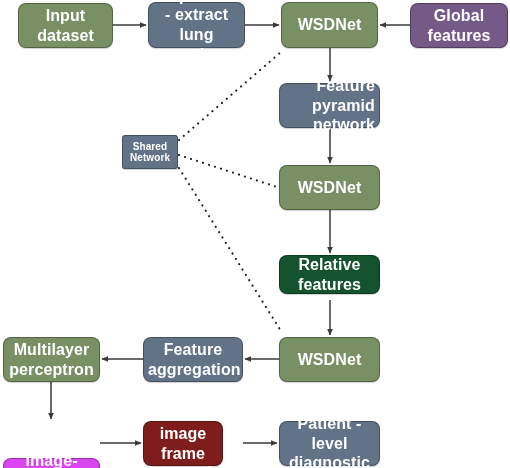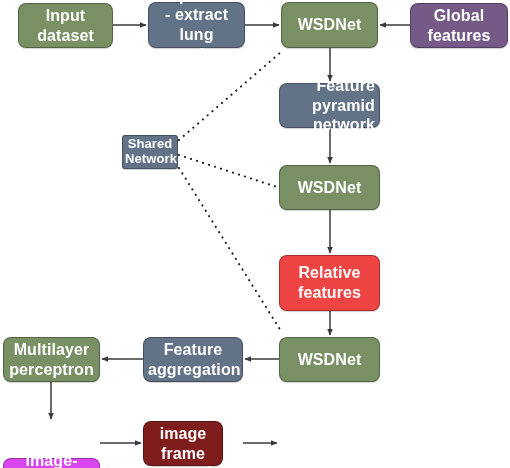--- a/index.html
+++ b/index.html
@@ -38,21 +38,21 @@
     padding: 2px 4px;
     border: 1px solid rgba(0,0,0,0.30);
     box-shadow: 0 1px 1px rgba(0,0,0,0.18);
     letter-spacing: 0.1px;
   }
   .node.green  { background: #789063; }
   .node.slate  { background: #627387; }
   .node.purple { background: #755A88; align-items: center; }
   .node.small  {
     border-radius: 3px;
-    font-size: 13px;
+    font-size: 10px;
     line-height: 1.15;
     padding: 1px 2px;
   }
   .node span { display: block; width: 100%; }
 </style>
 </head>
 <body>
 
 <div id="canvas">
   <svg class="edges" viewBox="0 0 510 468">
@@ -94,31 +94,34 @@
     </div>
   <div class="node slate" style="left: 279px; top: 83px; width: 101px; height: 45px; background: rgb(98, 115, 135); text-align: right;">
       <span>Feature pyramid network</span>
     </div>
   <div class="node slate small" style="left: 122px; top: 135px; width: 56px; height: 34px; background: rgb(98, 115, 135);">
       <span>Shared Network</span>
     </div>
   <div class="node green" style="left: 279px; top: 165px; width: 101px; height: 45px; background: rgb(120, 144, 99);">
       <span>WSDNet</span>
     </div>
-  <div class="node slate" style="left: 279px; top: 255px; width: 101px; height: 56px; background: #ef4444;">
+  <div class="node slate" style="left: 279px; top: 255px; width: 101px; height: 39px; background: #14532d;">
       <span>Relative  features</span>
     </div>
   <div class="node green" style="left: 279px; top: 337px; width: 101px; height: 45px; background: rgb(120, 144, 99);">
       <span>WSDNet</span>
     </div>
   <div class="node slate" style="left: 143px; top: 337px; width: 100px; height: 45px; background: rgb(98, 115, 135);">
       <span>Feature aggregation</span>
     </div>
   <div class="node green" style="left: 3px; top: 337px; width: 97px; height: 45px; background: rgb(120, 144, 99);">
       <span>Multilayer perceptron</span>
     </div>
   <div class="node slate" style="left: 3px; top: 421px; width: 97px; height: 45px; background: #d946ef; margin-top: 37px;">
       <span>Image-level detection</span>
     </div>
   <div class="node green" style="left: 143px; top: 421px; width: 80px; height: 45px; background: #7f1d1d;">
       <span>CT image  frame integration</span>
     </div>
+  <div class="node slate" style="left: 279px; top: 421px; width: 101px; height: 45px; background: rgb(98, 115, 135);">
+      <span>Patient -level diagnostic</span>
+    </div>
 </div>
 
 </body></html>

